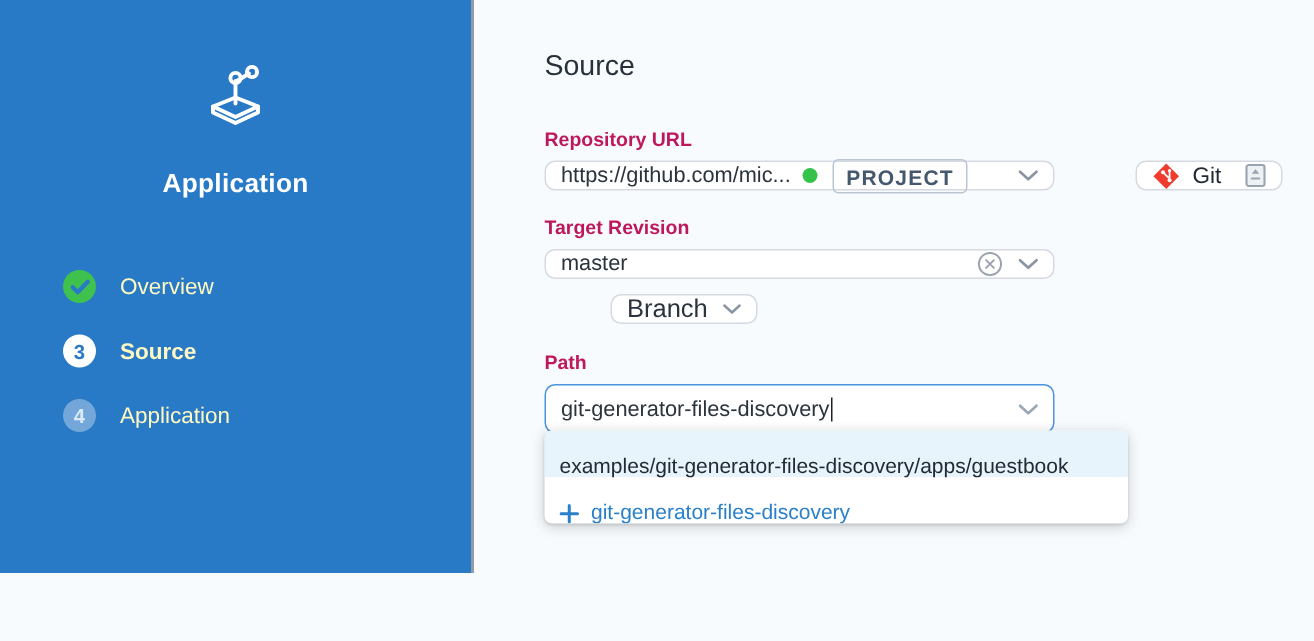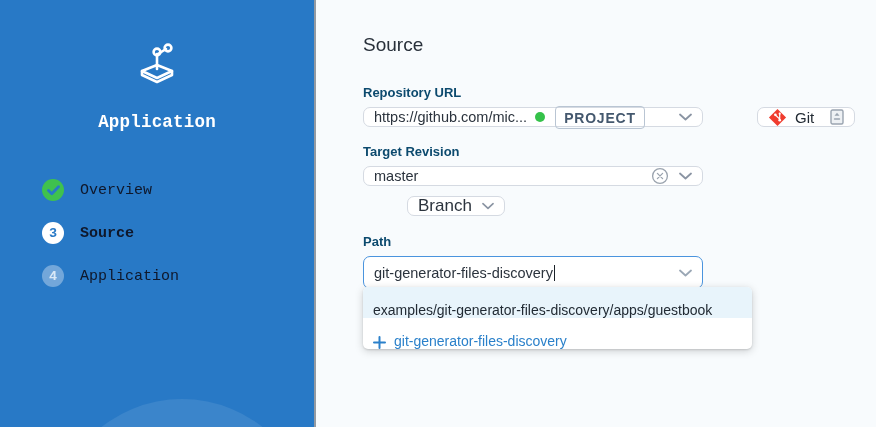--- a/index.html
+++ b/index.html
@@ -7,25 +7,24 @@
   body {
     font-family: "Liberation Sans", sans-serif;
     background:#f8fbfd;
     position:relative;
     overflow:hidden;
   }
 
   
   .sidebar {
     position:absolute; left:0; top:0;
-    width:316px; height:427px;
+    width:316px; height:382px;
     background:#2879c6;
     border-right:2px solid #939aa2;
     overflow:hidden;
-    font-family:Liberation Mono, monospace;
   }
   .deco-circle {
     position:absolute; left:52px; top:399px;
     width:260px; height:260px; border-radius:50%;
     background:rgba(255,255,255,0.09);
   }
   .brand { text-align:center; margin-top:42px; }
   .brand svg { display:block; margin:0 auto; }
   .app-title {
     color:#ffffff; font-size:17.5px; font-weight:700;
@@ -34,28 +33,28 @@
   .steps { margin-top:47px; padding-left:42px; }
   .step { display:flex; align-items:center; gap:16px; margin-bottom:21px; height:22px; cursor:pointer; }
   .step-circle {
     width:22px; height:22px; border-radius:50%;
     display:flex; align-items:center; justify-content:center;
     flex:0 0 22px;
   }
   .step-circle.done   { background:#3fc14e; }
   .step-circle.active { background:#ffffff; color:#2879c6; font-weight:700; font-size:13.5px; }
   .step-circle.pending{ background:rgba(255,255,255,0.35); color:rgba(236,244,252,0.85); font-weight:700; font-size:13.5px; }
-  .step-label { color:#0f172a; font-size:15px; }
+  .step-label { color:#fef9c3; font-size:15px; }
   .step.is-active .step-label { font-weight:700; }
 
   
   .main { position:absolute; left:318px; top:0; width:558px; height:427px; padding:34px 0 0 45px; }
   .page-heading { font-size:19px; font-weight:500; color:#28303a; margin-bottom:29px; }
 
-  .field-label { font-size:13px; font-weight:700; color:#0c4a6e; margin-bottom:7px; }
+  .field-label { font-size:13px; font-weight:700; color:#be185d; margin-bottom:7px; }
   .field-row { display:flex; gap:10px; margin-bottom:17px; }
 
   .input-box {
     display:flex; align-items:center;
     background:#ffffff;
     border:1px solid #d5dae2;
     border-radius:7px;
     height:20px;
     padding:0 10px;
   }

